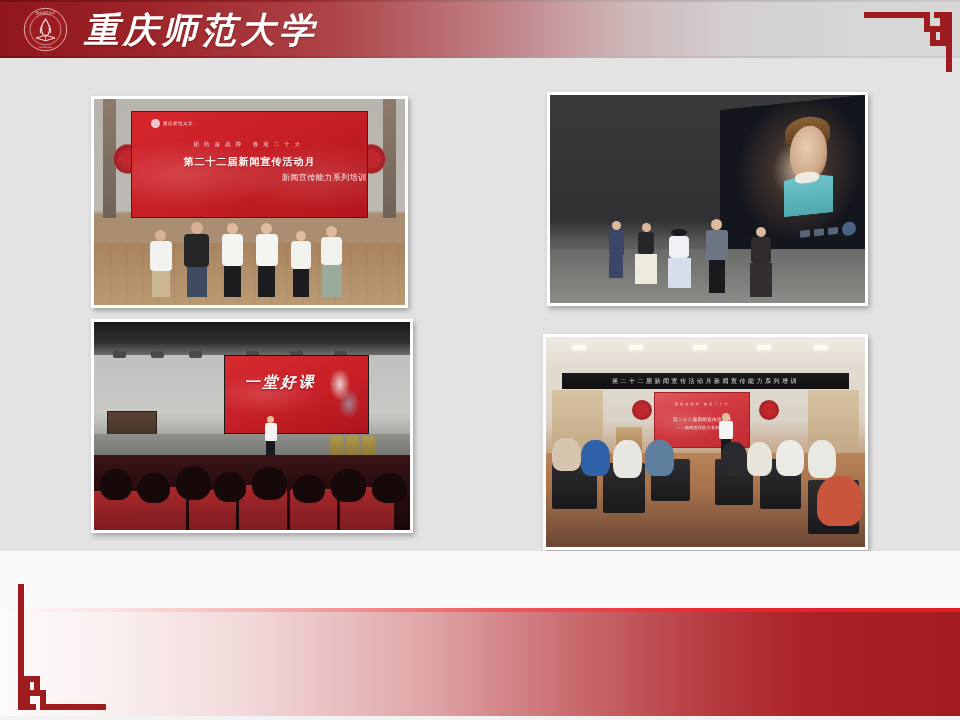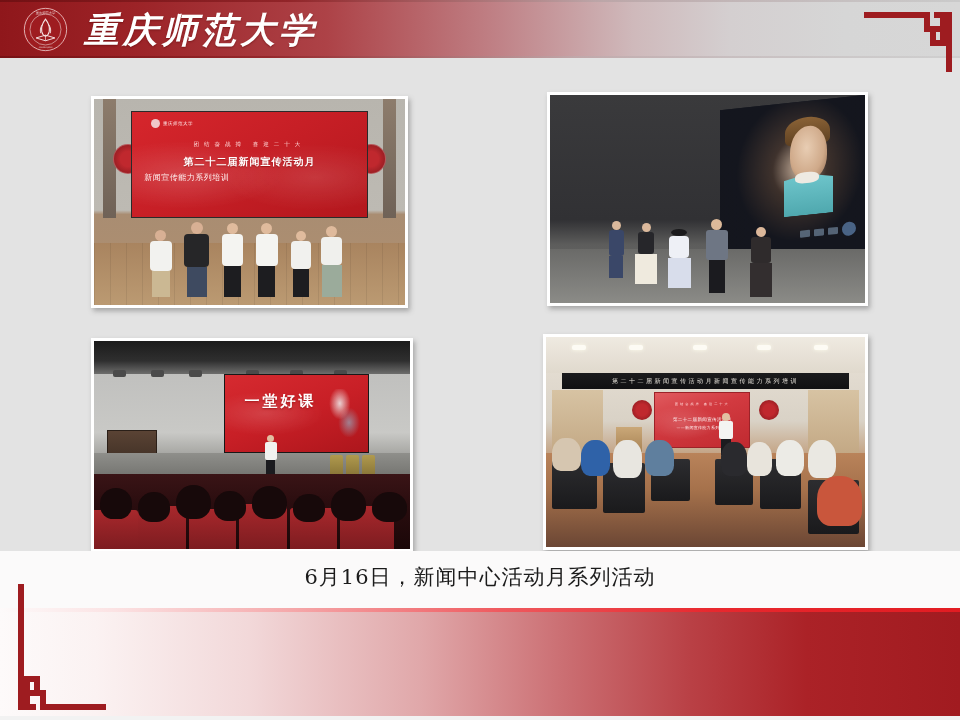--- a/index.html
+++ b/index.html
@@ -93,21 +93,21 @@
   }
   .photo .inner {
     position: relative;
     width: 100%; height: 100%;
     overflow: hidden;
     background: #0c4a6e;
   }
 
   #photo-1 { left: 91px;  top: 96px;  width: 317px; height: 212px; }
   #photo-2 { left: 547px; top: 92px;  width: 321px; height: 214px; }
-  #photo-3 { left: 91px;  top: 338px; width: 322px; height: 214px; }
+  #photo-3 { left: 91px;  top: 319px; width: 322px; height: 214px; font-style: italic; }
   #photo-4 { left: 543px; top: 334px; width: 325px; height: 216px; }
 
   
   .p1-bg {
     position: absolute; inset: 0;
     background:
       linear-gradient(to bottom, #b8b5ae 0%, #bdbab3 54%, #a98d72 56%, #b08f6e 100%);
   }
   .p1-wall-l, .p1-wall-r {
     position: absolute; top: 0; height: 58%;
@@ -153,24 +153,23 @@
   }
   .p1-title {
     position: absolute; left: 0; right: 0; top: 41%;
     text-align: center; color: #ffffff;
     font-size: 10px; font-weight: 700; letter-spacing: 1px;
     font-family: "DejaVu Serif", serif;
     text-shadow: 0 1px 1px rgba(120,0,0,.5);
   }
   .p1-sub {
     position: absolute; left: 0; right: 0; top: 57%;
-    text-align: left; color: #fff1f1;
+    text-align: right; color: #fff1f1;
     font-size: 8px; letter-spacing: .5px;
     font-family: "DejaVu Serif", serif;
-    margin-left: 12px;
   }
   .p1-floor {
     position: absolute; left: 0; right: 0; bottom: 0; height: 30%;
     background: linear-gradient(to bottom, #a9845f, #bb9a72);
   }
   .p1-floor::after {
     content: "";
     position: absolute; inset: 0;
     background: repeating-linear-gradient(to right,
       rgba(0,0,0,.07) 0 1px, rgba(0,0,0,0) 1px 16px);
@@ -668,21 +667,20 @@
       <div class="p4-person" style="left:31%;bottom:34%;width:9%;height:17%;background:#5f7f9e;"></div>
       <div class="p4-person" style="left:55%;bottom:34%;width:8%;height:16%;background:#2a2a2e;"></div>
       <div class="p4-person" style="left:63%;bottom:34%;width:8%;height:16%;background:#e8e4dc;"></div>
       <div class="p4-person" style="left:72%;bottom:34%;width:9%;height:17%;background:#ecebe6;"></div>
       <div class="p4-person" style="left:82%;bottom:33%;width:9%;height:18%;background:#eae8e2;"></div>
       <div class="p4-person" style="left:85%;bottom:10%;width:14%;height:24%;background:#c9563c;"></div>
     </div>
   </div>
 
   <div id="caption-band"></div>
-  <div id="caption">6月16日，新闻中心活动月系列活动</div>
 
   <div id="bottom-band"></div>
   <div id="bottom-topline"></div>
   <div id="bottom-baseline"></div>
 
   <svg id="ornament-bl" viewBox="0 0 96 130">
     <g fill="#9e1c20" transform="rotate(180 48 65)">
       <rect x="0" y="2" width="66" height="6"></rect>
       <rect x="60" y="2" width="6" height="20"></rect>
       <rect x="60" y="16" width="22" height="6"></rect>

